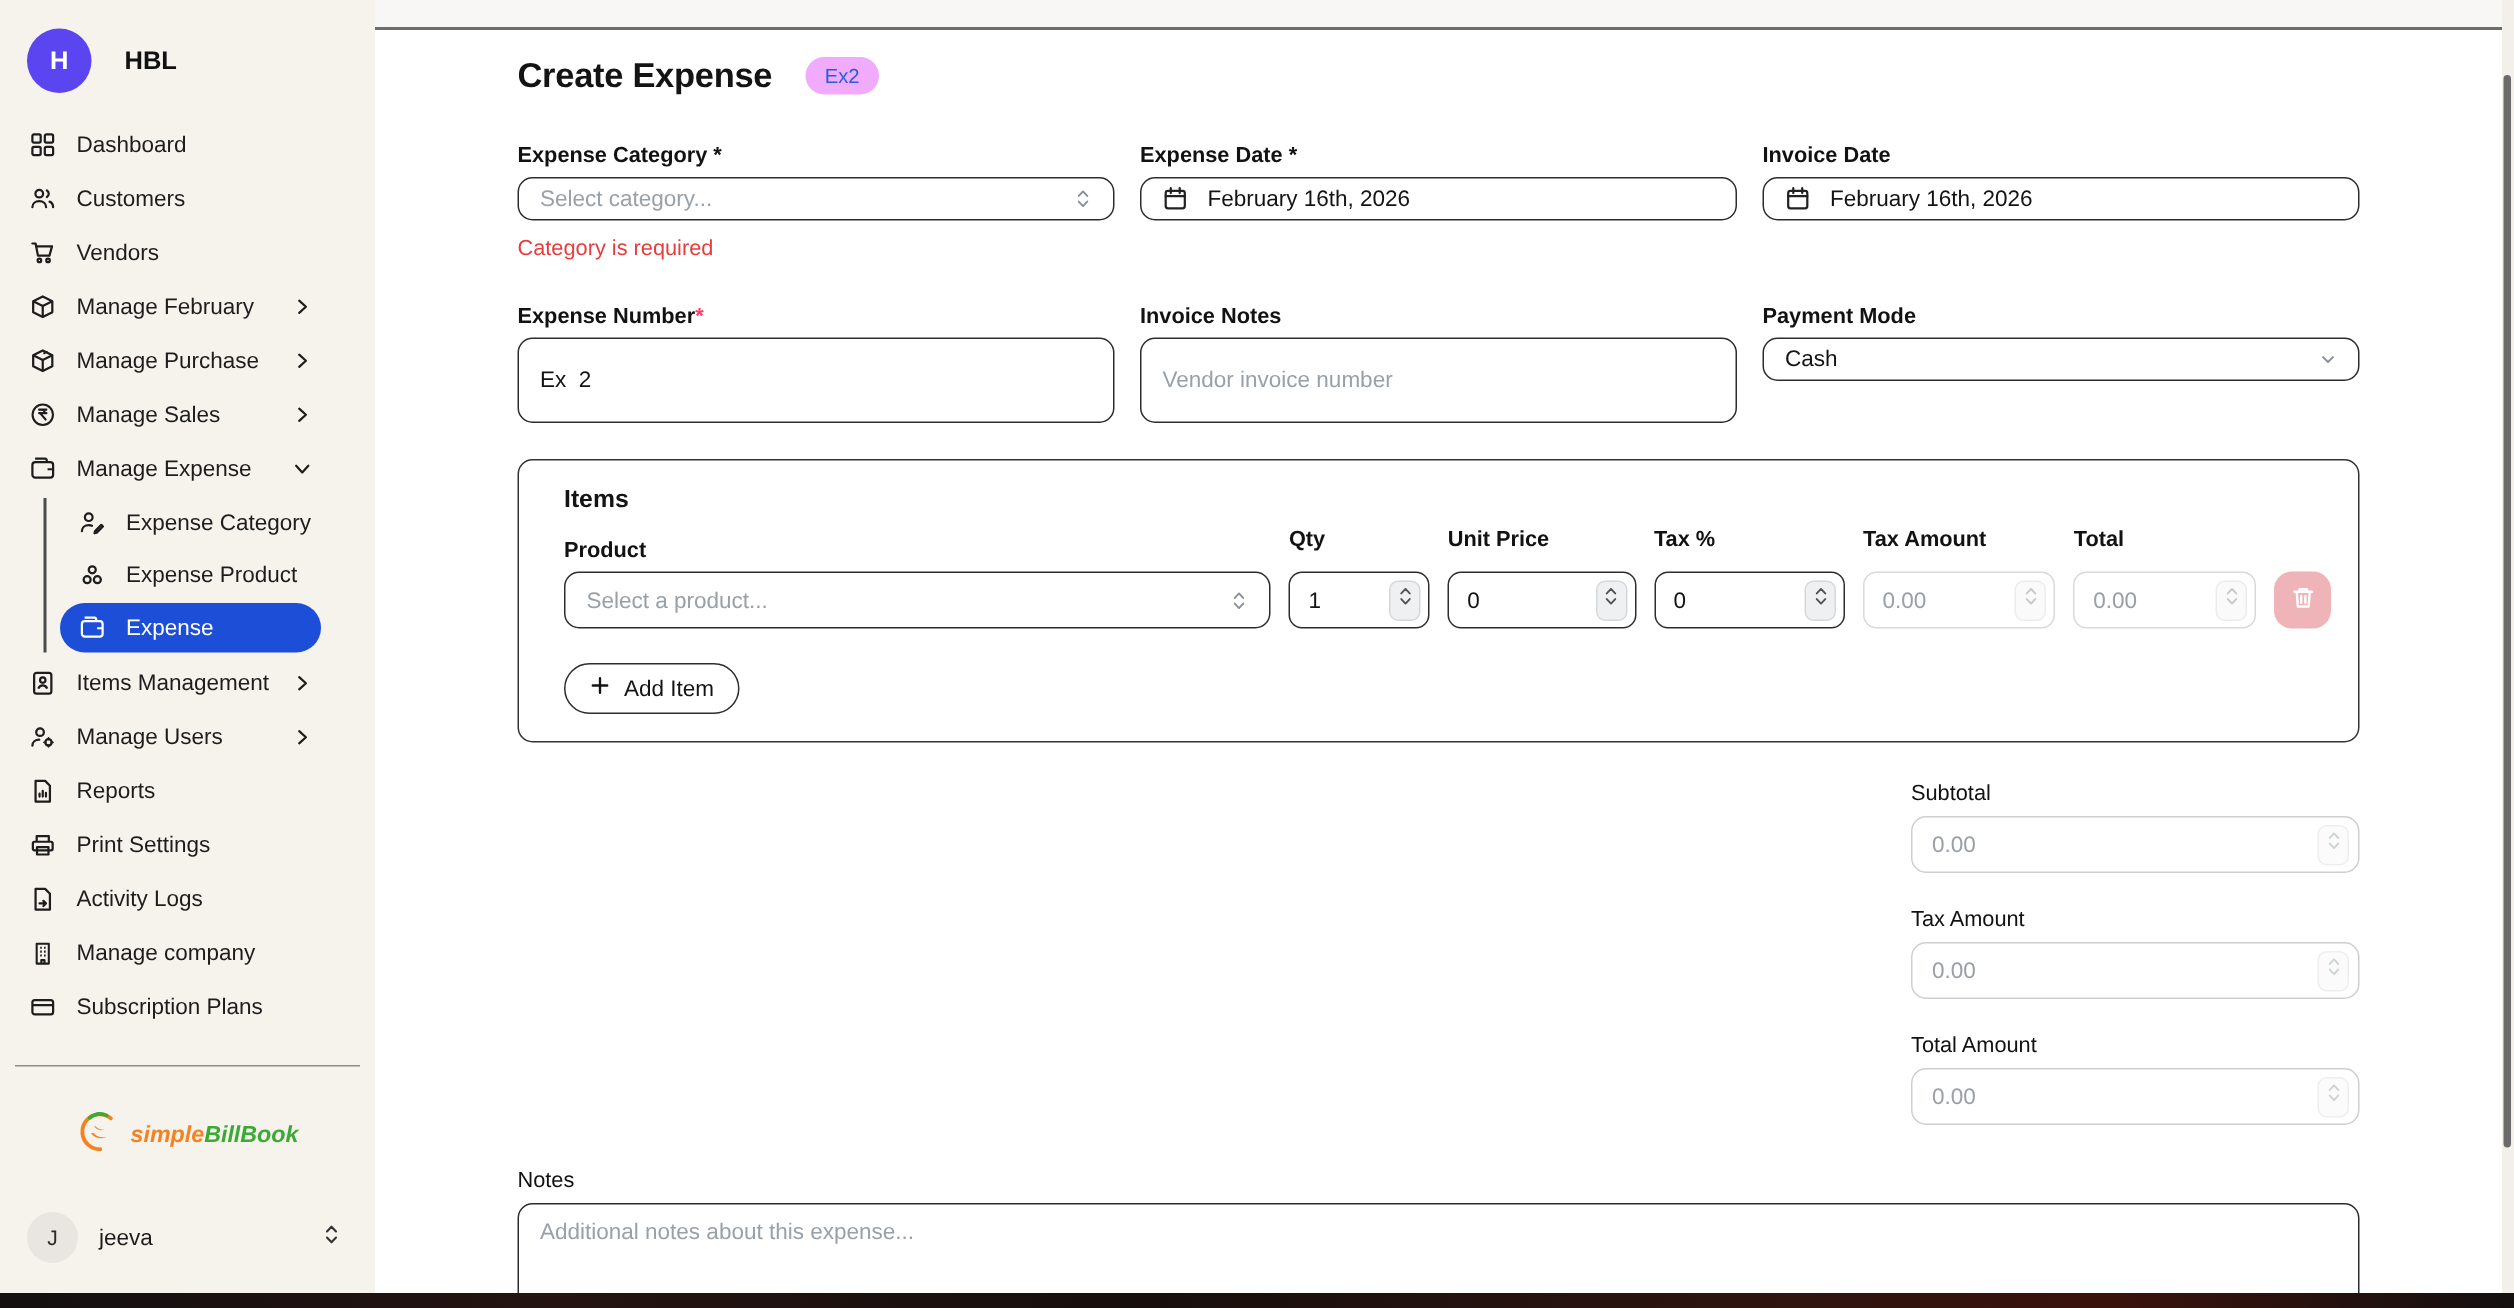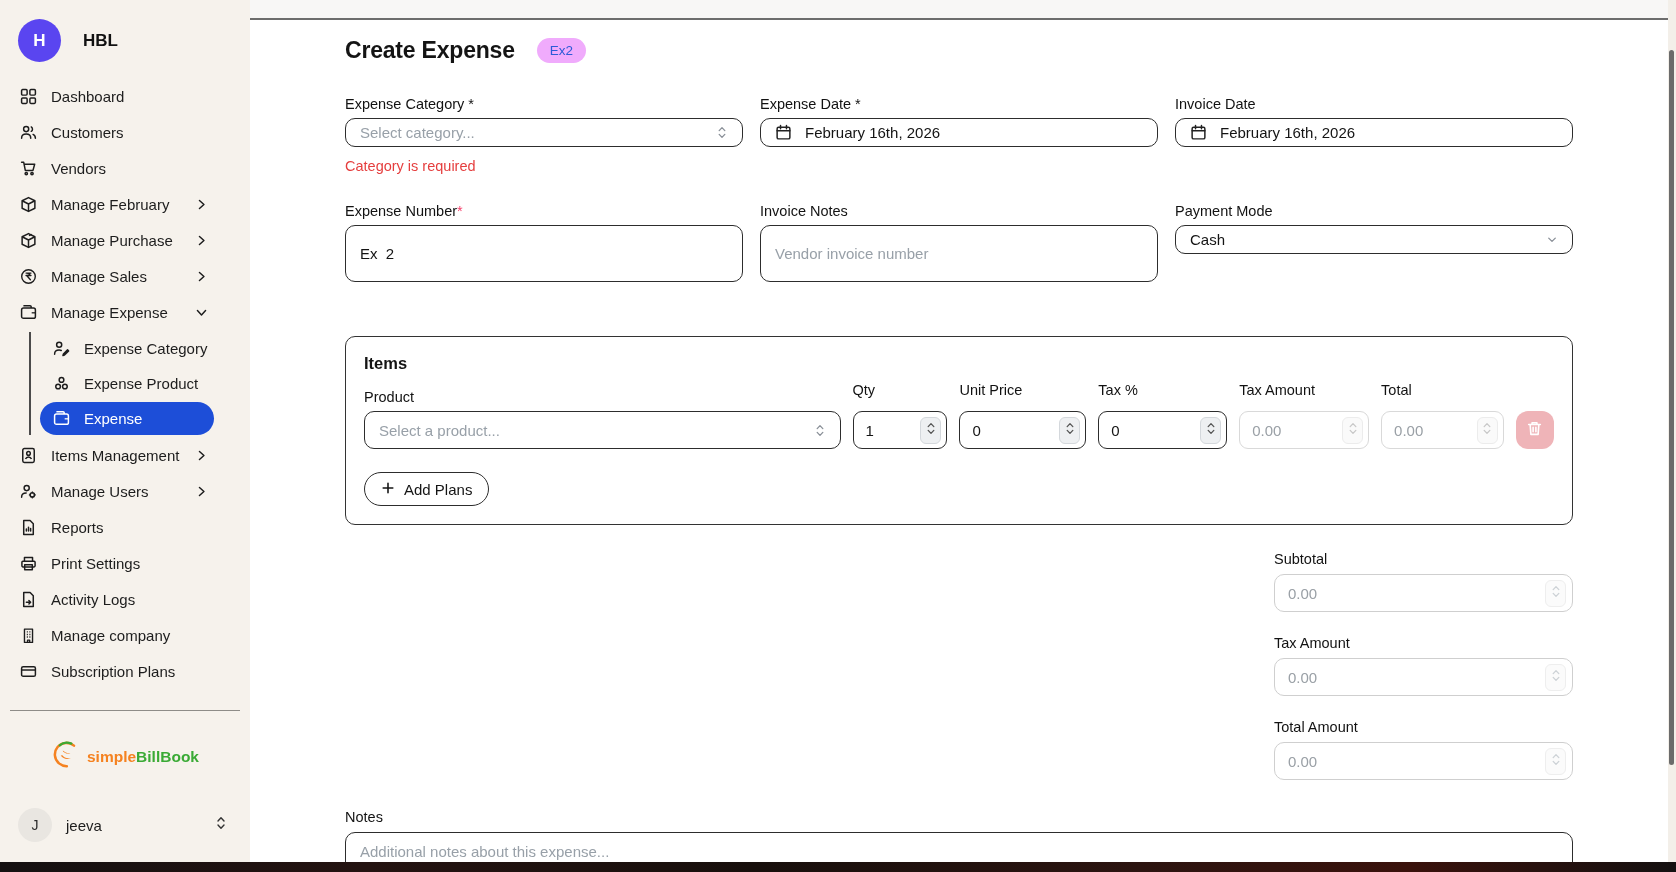--- a/index.html
+++ b/index.html
@@ -18,21 +18,21 @@
   .side-item .ic svg { width:17px; height:17px; }
   .side-label { font-size:15px; color:#1d1d1d; white-space:nowrap; flex:1 1 auto; }
   .side-item .chev svg { width:13px; height:13px; }
   .sub-group { border-left:2px solid #4b4b4b; margin-left:29px; }
   .sub-group .side-item { height:33px; margin:2px 36px 2px 9px; padding:0 12px 0 13px; border-radius:17px; }
   .side-item.active { background:#1d4ed8; }
   .side-item.active .side-label, .side-item.active .ic { color:#fff; }
 
   .side-footer { position:absolute; left:0; right:0; top:702px; }
   .side-divider { border:none; border-top:1.5px solid #8e8c88; margin:8px 10px 0 10px; }
-  .logo-row { display:flex; align-items:center; justify-content:center; gap:5px; margin-top:28px; }
+  .logo-row { display:flex; align-items:center; justify-content:center; gap:5px; margin-top:28px;font-style:italic; }
   .logo-row svg { width:31px; height:31px; }
   .logo-simple { color:#f58220; font-weight:700; font-size:15.5px; }
   .logo-bill { color:#3aaa35; font-weight:700; font-size:15.5px; }
   .user-row { position:absolute; top:106px; left:0; right:0; display:flex; align-items:center; gap:14px; padding:0 22px 0 18px; cursor:pointer; }
   .user-avatar { width:34px; height:34px; border-radius:50%; background:#e9e6e1; color:#2b2b2b; display:flex; align-items:center; justify-content:center; font-size:14px; }
   .user-name { font-size:15px; color:#1d1d1d; flex:1 1 auto; }
   .user-row .ic svg { width:14px; height:16px; color:#333; }
 
   
   .main { position:absolute; left:250px; top:0; width:1418px; height:862px; background:#fff; }
@@ -54,28 +54,28 @@
   .ph { color:#98a0a8; }
   .updown-g { color:#8a9098; display:flex; }
   .updown-g svg { width:12px; height:15px; }
   .cal { display:flex; color:#222; margin-right:13px; }
   .cal svg { width:17px; height:17px; }
   .err { color:#e53e3e; font-size:14.5px; margin-top:11px; }
   input.text-input { width:100%; height:57px; border:1px solid #2d2d2d; border-radius:10px; padding:0 14px; font-size:15px; color:#141414; font-family:inherit; outline:none; }
   input::placeholder, textarea::placeholder { color:#98a0a8; }
 
   
-  .items-box { margin-top:54px; border:1px solid #333; border-radius:10px; padding:17px 18px 18px 18px; }
+  .items-box { margin-top:24px; border:1px solid #333; border-radius:10px; padding:17px 18px 18px 30px; }
   .items-title { font-size:16.5px; font-weight:700; color:#141414; }
   .item-row { display:flex; gap:12px; margin-top:9px; align-items:flex-end; }
   .col { display:flex; flex-direction:column; }
   .col-product { width:477px; }
   .col-qty { width:95px; } .col-unit { width:127px; } .col-taxp { width:129px; }
   .col-taxa { width:130px; } .col-total { width:123px; }
-  .col .f-label { margin-bottom:6px; }
+  .col .f-label { margin-bottom:6px;font-weight:bold; }
   .col-qty .f-label, .col-unit .f-label, .col-taxp .f-label, .col-taxa .f-label, .col-total .f-label { margin-bottom:13px; }
   .control.small { height:38px; }
   .num-field { height:38px; border:1px solid #2d2d2d; border-radius:9px; display:flex; align-items:center; padding:0 5px 0 12px; background:#fff; }
   .num-field input { border:none; outline:none; width:100%; min-width:0; font-size:15px; color:#141414; font-family:inherit; background:transparent; }
   .spin { width:21px; height:27px; border:1px solid #d4d8dc; background:#eef0f2; border-radius:6px; display:flex; align-items:center; justify-content:center; color:#555; cursor:pointer; flex:0 0 auto; }
   .spin svg { width:10px; height:15px; }
   .num-field.disabled { border-color:#d9d9d9; }
   .num-field.disabled input { color:#9aa0a6; }
   .num-field.disabled .spin { background:#fafafa; border-color:#ececec; color:#c8c8c8; }
   .trash-btn { width:38px; height:38px; border-radius:12px; background:#efb4b8; border:none; display:flex; align-items:center; justify-content:center; color:#fff; cursor:pointer; flex:0 0 auto; }
@@ -485,21 +485,21 @@
           <button class="trash-btn">
               <span class="ic"><svg viewBox="0 0 16 16" fill="none" stroke="currentColor" stroke-width="1.5" stroke-linecap="round" stroke-linejoin="round">
                   <path d="M2.5 4.2h11M5.7 4.2V2.6h4.6v1.6M3.9 4.2l.7 9.3h6.8l.7-9.3M6.7 6.8v4.3M9.3 6.8v4.3"></path>
                 </svg></span>
             </button>
         </div>
         <button class="add-btn">
           <span class="ic"><svg viewBox="0 0 16 16" fill="none" stroke="currentColor" stroke-width="1.8" stroke-linecap="round">
                 <path d="M8 2.5v11M2.5 8h11"></path>
               </svg></span>
-          <span>Add Plans</span>
+          <span>Add Item</span>
         </button>
       </section>
 
       <div class="totals">
         <div class="tot-group">
           <div class="f-label">Subtotal</div>
           <div class="tot-field">
             <input readonly="" value="0.00" style="">
             <span class="spin">
                 <span class="ic"><svg viewBox="0 0 10 16" fill="none" stroke="currentColor" stroke-width="1.4" stroke-linecap="round" stroke-linejoin="round">

